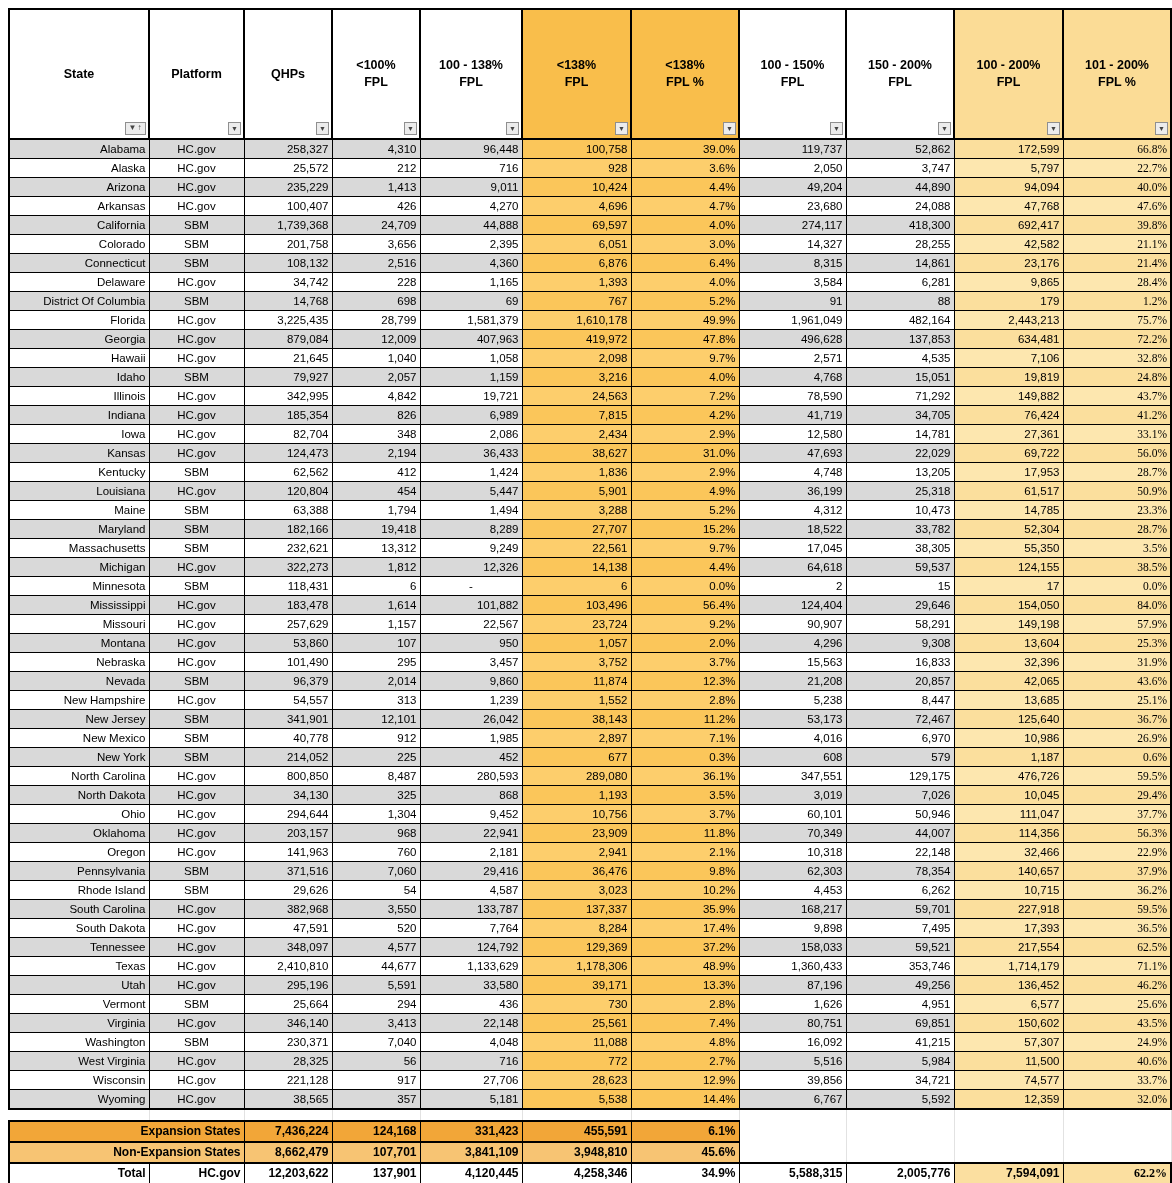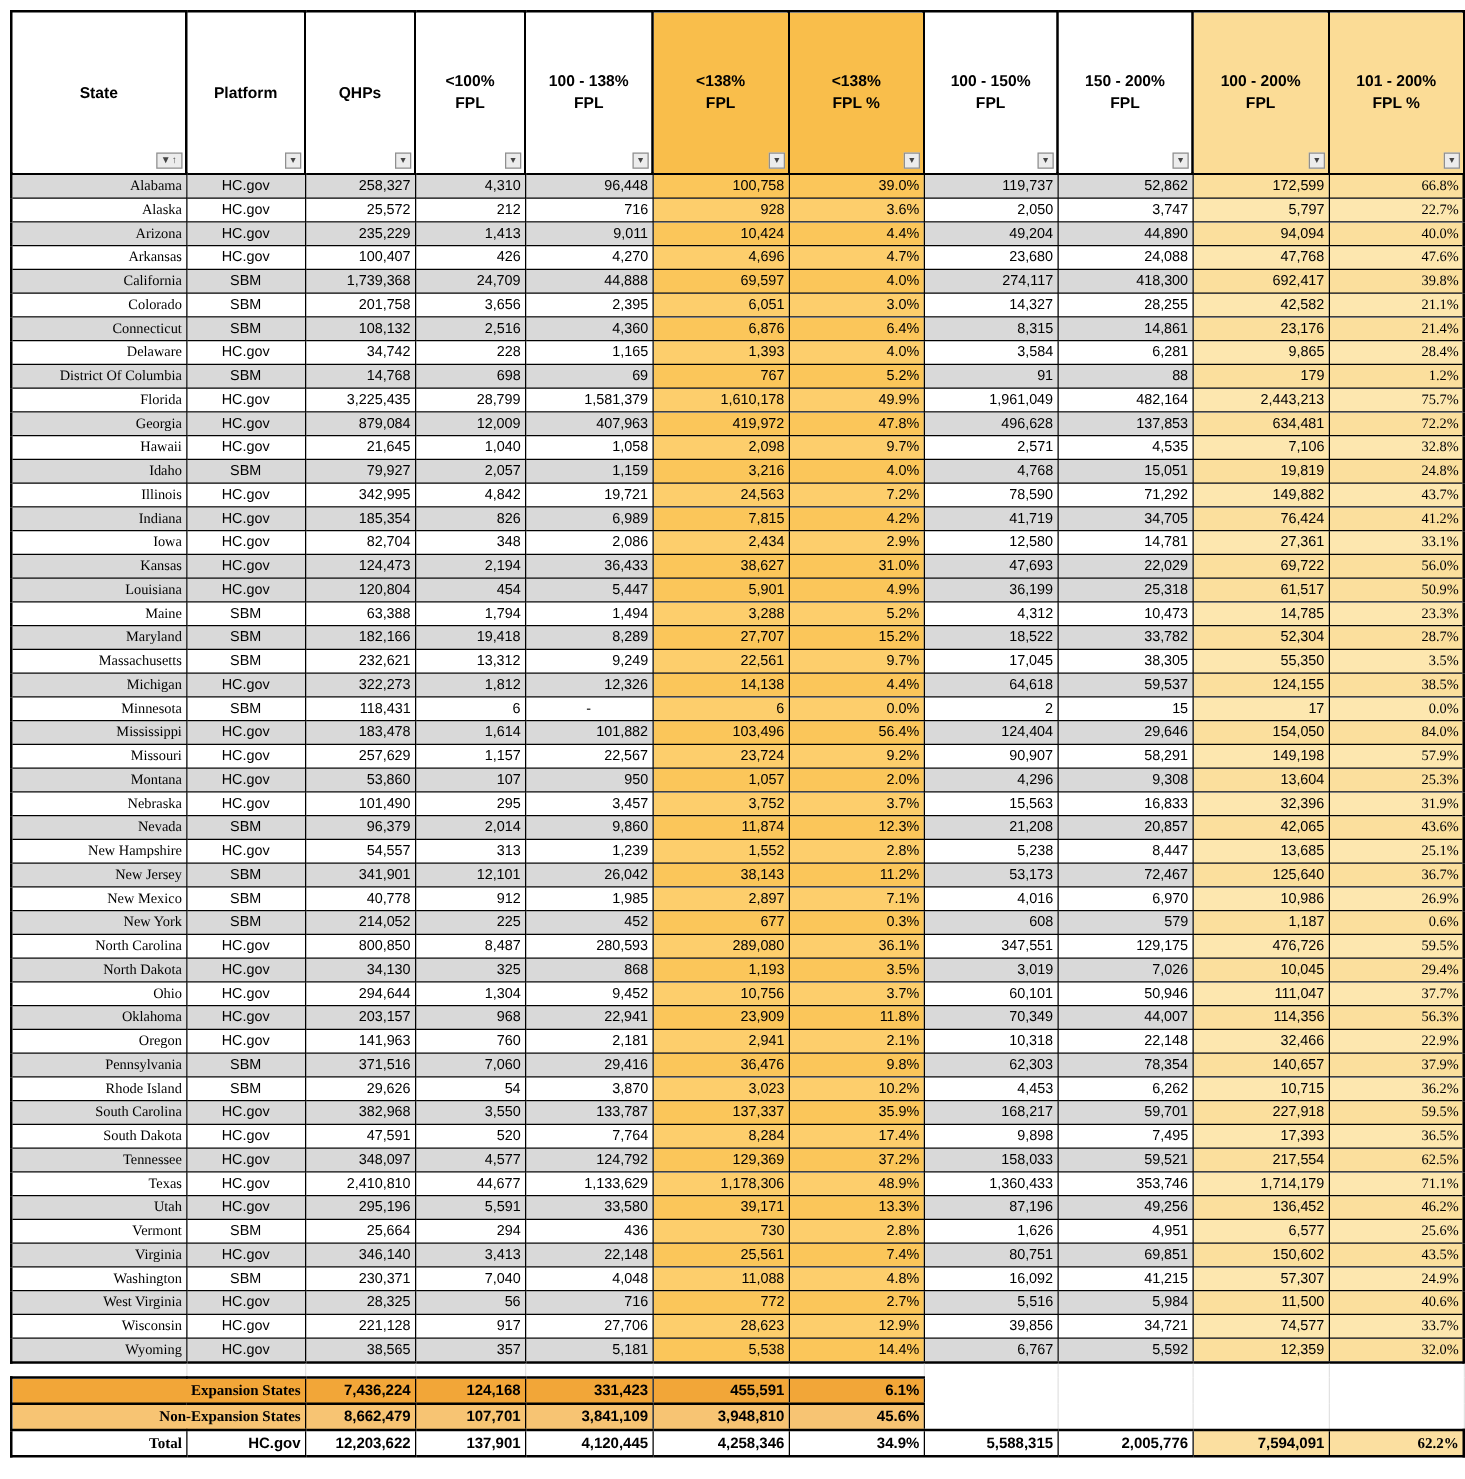--- a/index.html
+++ b/index.html
@@ -20,21 +20,21 @@
     background:#ececec; border:1px solid #8f8f8f; box-sizing:border-box;
     display:flex; align-items:center; justify-content:center;
     font-size:7px; color:#444; font-weight:normal;
   }
   .filter-btn.sorted{width:21px; letter-spacing:1px; font-size:8px;}
   
   tbody td{
     height:18px; padding:0 3px; font-size:11.5px; line-height:18px;
     border:1px solid #000; overflow:hidden; white-space:nowrap; box-sizing:border-box;
   }
-  tbody td:first-child{border-left:2px solid #000;font-family:Liberation Serif, serif;}
+  tbody td:first-child{border-left:2px solid #000;}
   tbody td:last-child{border-right:2px solid #000;font-family:Liberation Serif, serif;}
   tr.lastdata td{border-bottom:2px solid #000;}
   td.num, td.state{text-align:right;}
   td.platform{text-align:center;}
   td.dash{text-align:center;}
   tr.odd td.plain{background:var(--gray);}
   tr.even td.plain{background:#fff;}
   tr.odd td.mid{background:var(--gold-a);}
   tr.even td.mid{background:var(--gold-b);}
   tr.odd td.light{background:var(--cream-a);margin-top:20px;}
@@ -344,20 +344,33 @@
           <td class="plain num">124,473</td>
           <td class="plain num">2,194</td>
           <td class="plain num">36,433</td>
           <td class="mid num">38,627</td>
           <td class="mid num">31.0%</td>
           <td class="plain num">47,693</td>
           <td class="plain num">22,029</td>
           <td class="light num">69,722</td>
           <td class="light num">56.0%</td>
         </tr>
+        <tr class="even">
+          <td class="plain state">Kentucky</td>
+          <td class="plain platform">SBM</td>
+          <td class="plain num">62,562</td>
+          <td class="plain num">412</td>
+          <td class="plain num">1,424</td>
+          <td class="mid num">1,836</td>
+          <td class="mid num">2.9%</td>
+          <td class="plain num">4,748</td>
+          <td class="plain num">13,205</td>
+          <td class="light num">17,953</td>
+          <td class="light num">28.7%</td>
+        </tr>
         <tr class="odd">
           <td class="plain state">Louisiana</td>
           <td class="plain platform">HC.gov</td>
           <td class="plain num">120,804</td>
           <td class="plain num">454</td>
           <td class="plain num">5,447</td>
           <td class="mid num">5,901</td>
           <td class="mid num">4.9%</td>
           <td class="plain num">36,199</td>
           <td class="plain num">25,318</td>
@@ -622,21 +635,21 @@
           <td class="plain num">62,303</td>
           <td class="plain num">78,354</td>
           <td class="light num">140,657</td>
           <td class="light num">37.9%</td>
         </tr>
         <tr class="even">
           <td class="plain state">Rhode Island</td>
           <td class="plain platform">SBM</td>
           <td class="plain num">29,626</td>
           <td class="plain num">54</td>
-          <td class="plain num">3,870</td>
+          <td class="plain num">4,587</td>
           <td class="mid num">3,023</td>
           <td class="mid num">10.2%</td>
           <td class="plain num">4,453</td>
           <td class="plain num">6,262</td>
           <td class="light num">10,715</td>
           <td class="light num">36.2%</td>
         </tr>
         <tr class="odd">
           <td class="plain state">South Carolina</td>
           <td class="plain platform">HC.gov</td>

